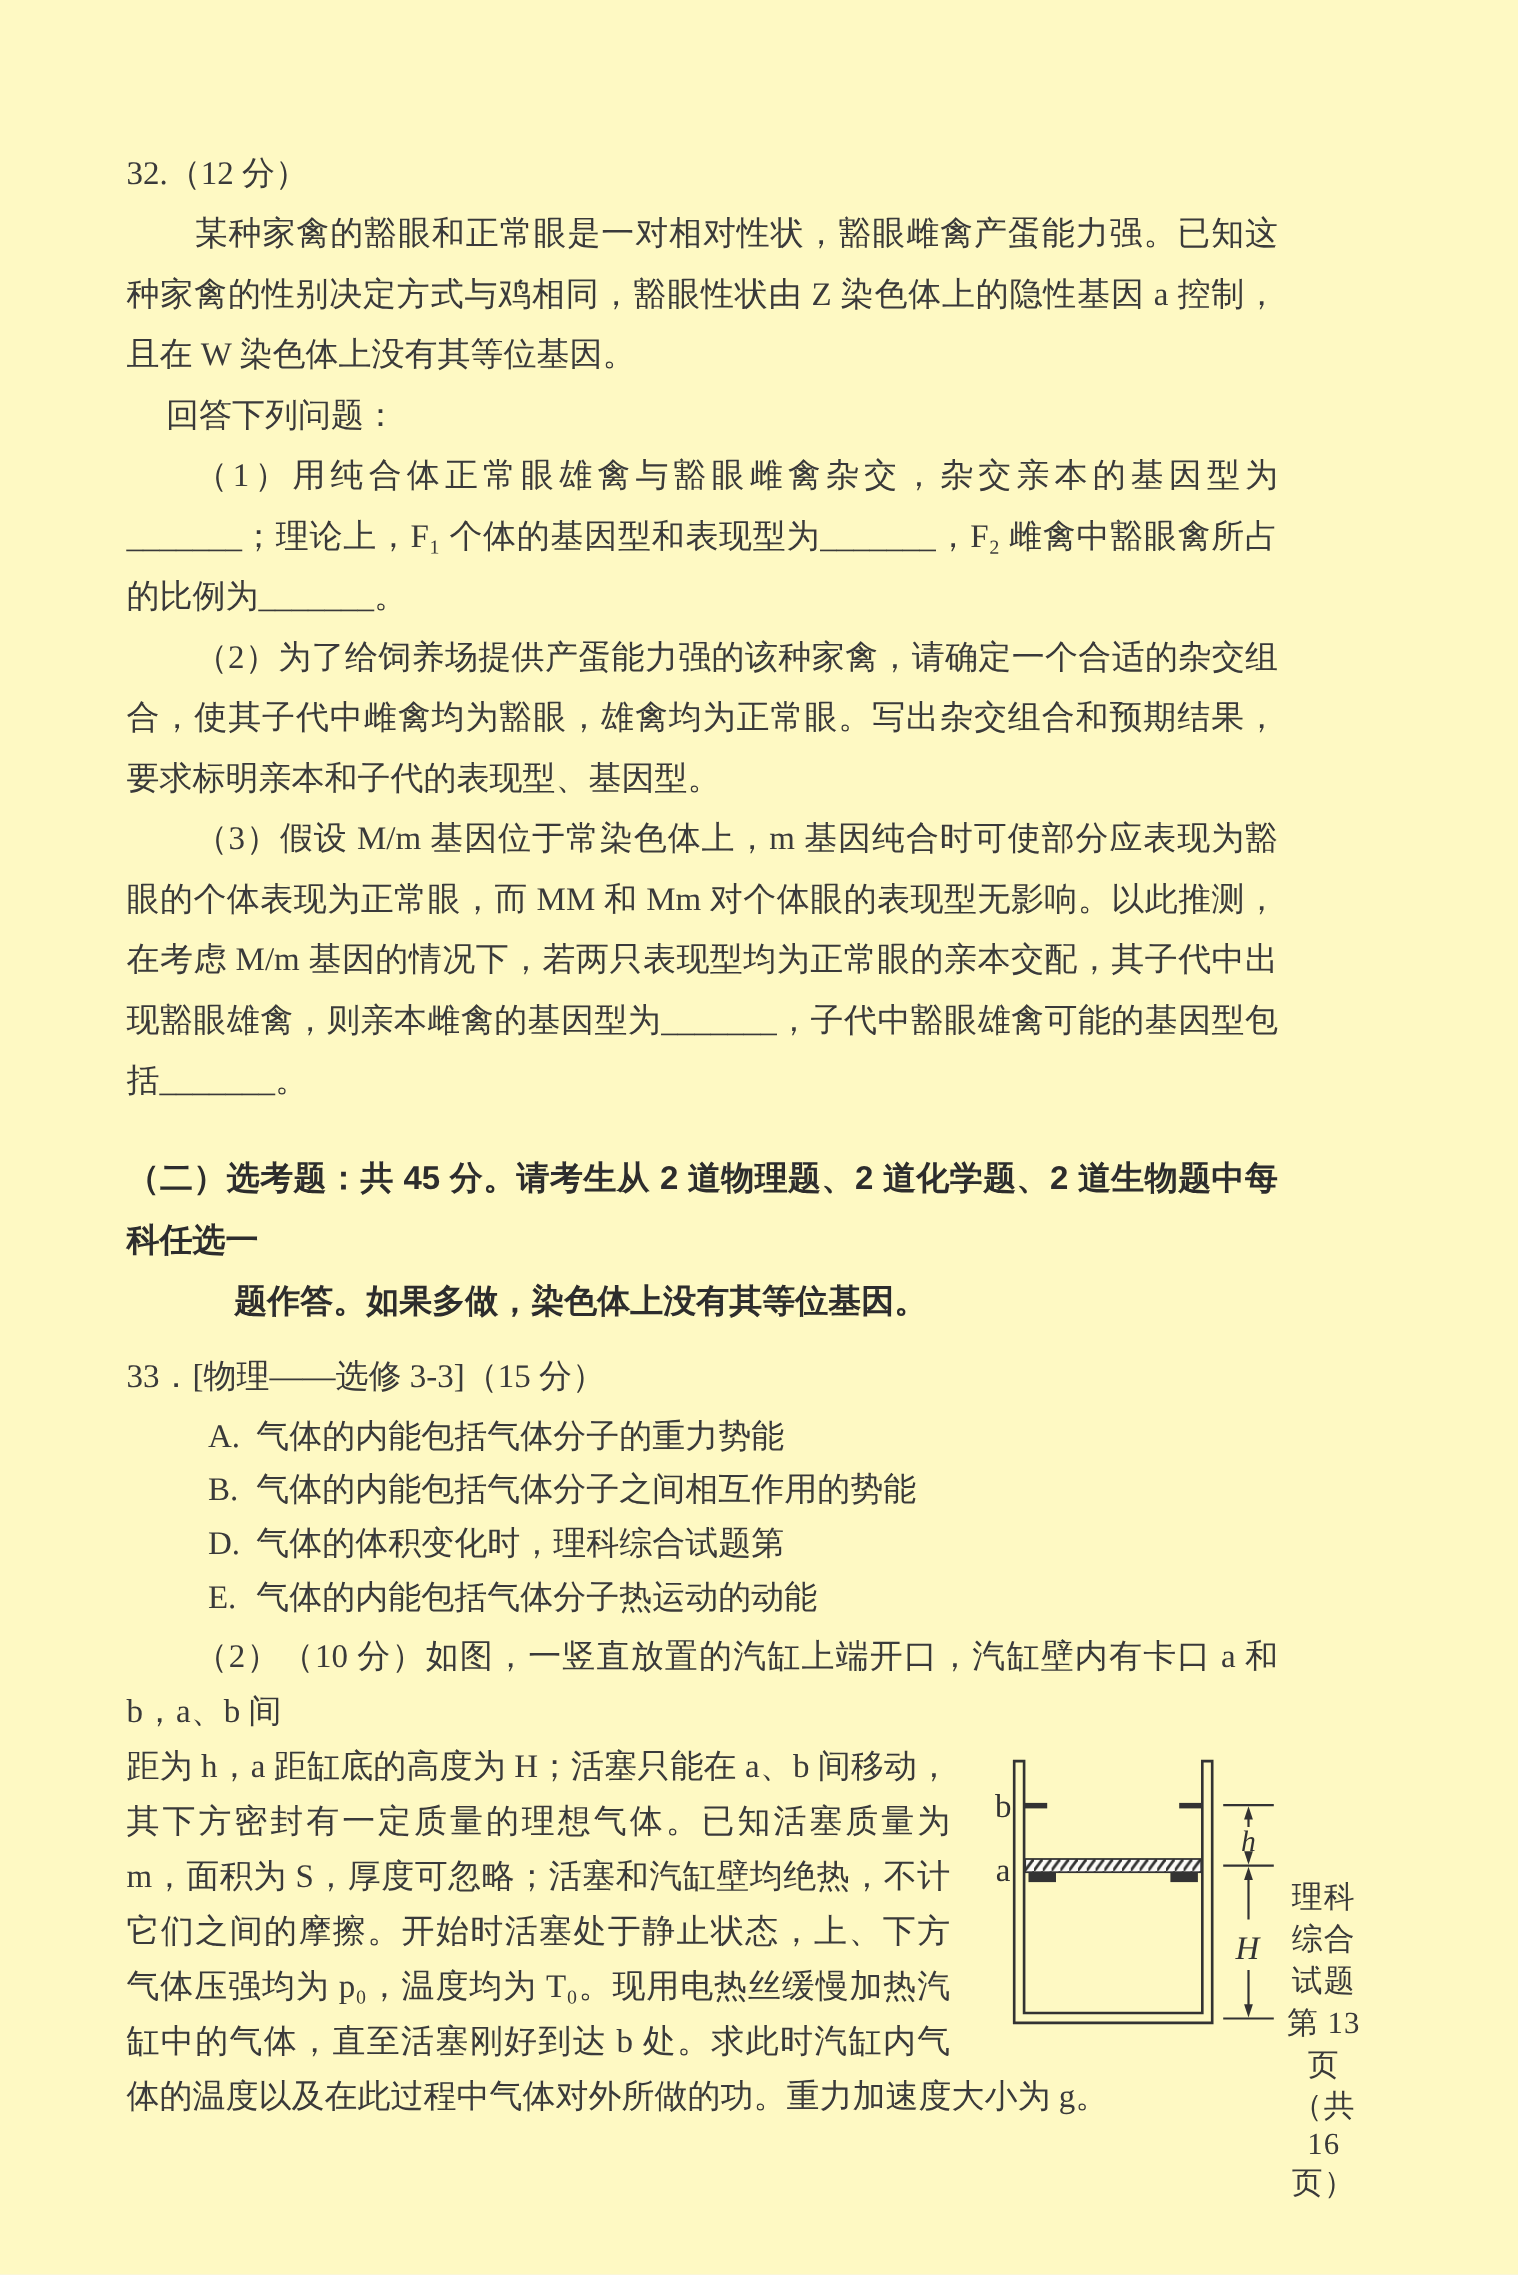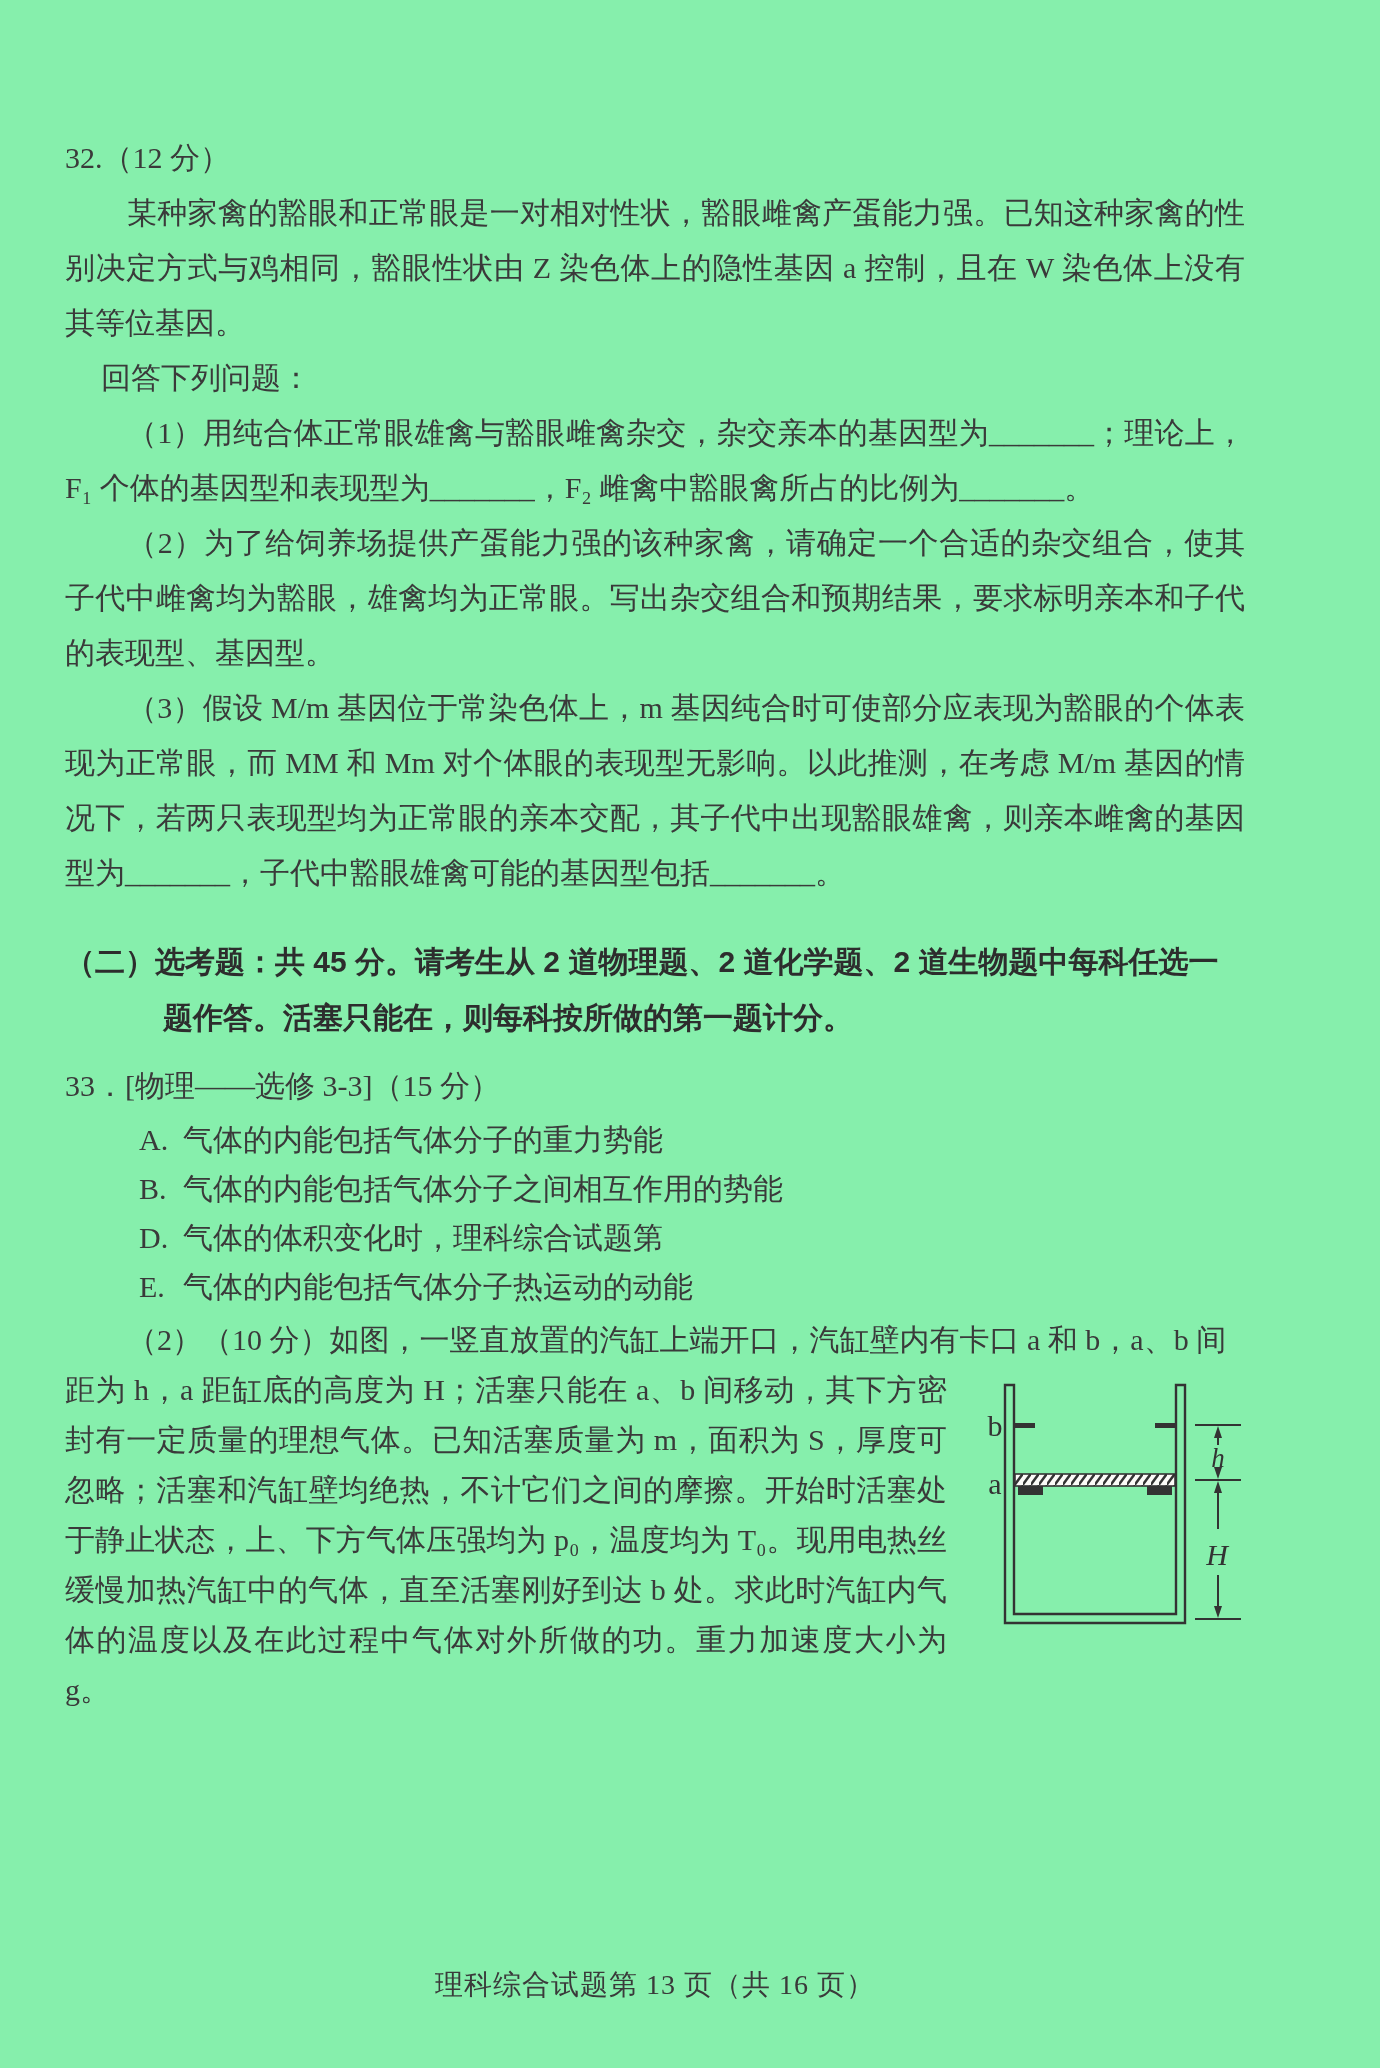--- a/index.html
+++ b/index.html
@@ -1,26 +1,26 @@
 <!DOCTYPE html>
 <html><head>
 <meta charset="utf-8">
 <style>
   * { margin: 0; padding: 0; box-sizing: border-box; }
   html, body { background: #f4f3f0; }
   .page {
     width: 1380px;
     height: 2068px;
     margin: 0 auto;
-    background: #86efac;
+    background: #fef9c3;
     color: #3a3a3a;
     font-family: "Liberation Serif", "DejaVu Serif", serif;
     display: flex;
-    flex-direction: column;
-    padding: 130px 135px 64px 65px;
+    flex-direction: row;
+    padding: 130px 135px 64px 115px;
     position: relative;
     overflow: hidden;
   }
   .content { font-size: 30px; line-height: 55px; }
   p, .para { text-align: justify; }
   .indent { text-indent: 62px; }
   .indent-sm { text-indent: 36px; }
 
   
   .sec2 {
@@ -62,21 +62,21 @@
       <div>32.（12 分）</div>
       <p class="indent">某种家禽的豁眼和正常眼是一对相对性状，豁眼雌禽产蛋能力强。已知这种家禽的性别决定方式与鸡相同，豁眼性状由 Z 染色体上的隐性基因 a 控制，且在 W 染色体上没有其等位基因。</p>
       <p class="indent-sm">回答下列问题：</p>
       <p class="indent">（1）用纯合体正常眼雄禽与豁眼雌禽杂交，杂交亲本的基因型为_______；理论上，F₁ 个体的基因型和表现型为_______，F₂ 雌禽中豁眼禽所占的比例为_______。</p>
       <p class="indent">（2）为了给饲养场提供产蛋能力强的该种家禽，请确定一个合适的杂交组合，使其子代中雌禽均为豁眼，雄禽均为正常眼。写出杂交组合和预期结果，要求标明亲本和子代的表现型、基因型。</p>
       <p class="indent">（3）假设 M/m 基因位于常染色体上，m 基因纯合时可使部分应表现为豁眼的个体表现为正常眼，而 MM 和 Mm 对个体眼的表现型无影响。以此推测，在考虑 M/m 基因的情况下，若两只表现型均为正常眼的亲本交配，其子代中出现豁眼雄禽，则亲本雌禽的基因型为_______，子代中豁眼雄禽可能的基因型包括_______。</p>
     </section>
 
     <section class="sec2">
       <div class="para">（二）选考题：共 45 分。请考生从 2 道物理题、2 道化学题、2 道生物题中每科任选一</div>
-      <div class="hang">题作答。活塞只能在，则每科按所做的第一题计分。</div>
+      <div class="hang">题作答。如果多做，染色体上没有其等位基因。</div>
     </section>
 
     <section class="q33">
       <div>33．[物理——选修 3-3]（15 分）</div>
 
       <div class="choices">
         <div class="para"><span class="choice-label">A.</span><span>气体的内能包括气体分子的重力势能</span></div>
         <div class="para"><span class="choice-label">B.</span><span>气体的内能包括气体分子之间相互作用的势能</span></div>
         <div class="para"><span class="choice-label">D.</span><span>气体的体积变化时，理科综合试题第</span></div>
         <div class="para"><span class="choice-label">E.</span><span>气体的内能包括气体分子热运动的动能</span></div>

